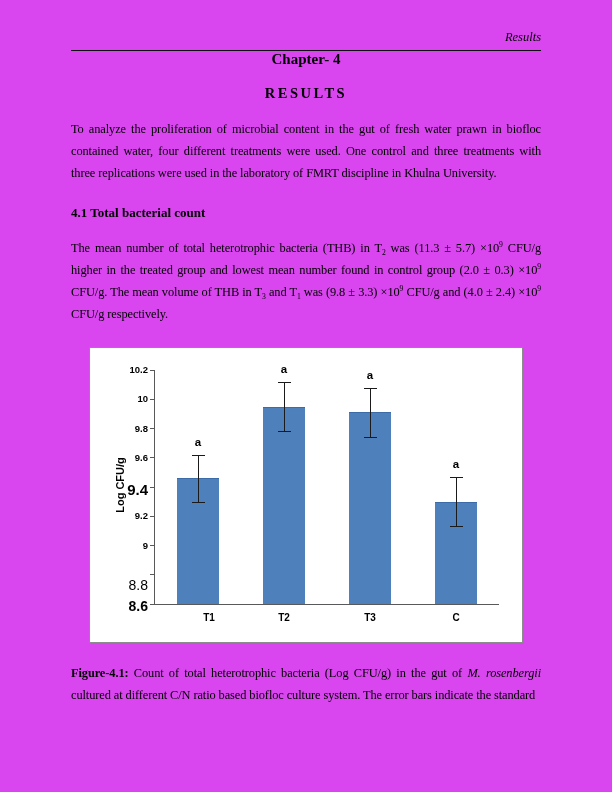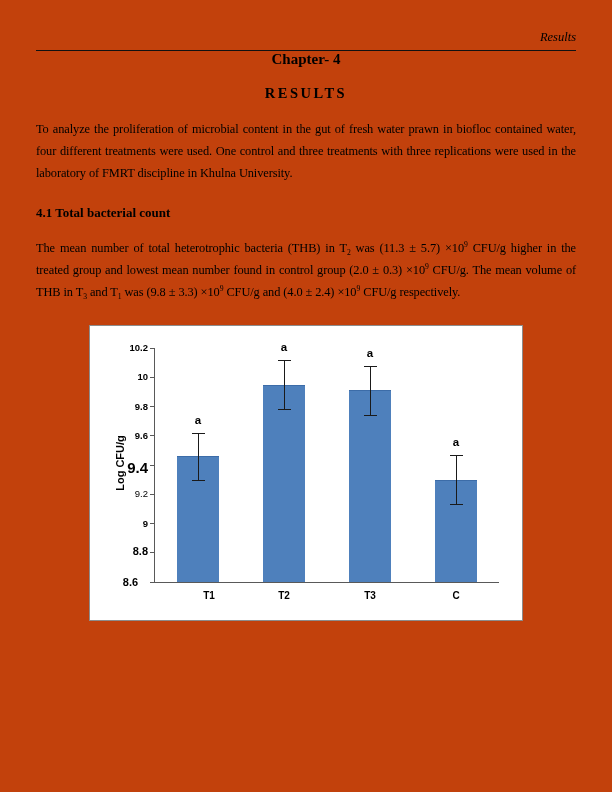--- a/index.html
+++ b/index.html
@@ -1,19 +1,19 @@
 <!DOCTYPE html>
 <html><head>
 <meta charset="utf-8">
 <style>
   html,body{margin:0;padding:0;background:#ffffff;}
   .page{
     width:612px;height:792px;box-sizing:border-box;
-    padding:30px 36px 0;position:relative;
-    font-family:"Liberation Serif",serif;color:#000;background:#c2410c;
+    padding:30px 71px 0;position:relative;
+    font-family:"Liberation Serif",serif;color:#000;background:#d946ef;
   }
   .running-head{
     text-align:right;font-style:italic;font-size:12.5px;
     padding-bottom:5px;border-bottom:1.3px solid #111;
   }
   .chapter-title{text-align:center;font-weight:bold;font-size:15px;}
   .chapter-sub{margin-top:17px;text-align:center;font-weight:bold;font-size:14.5px;letter-spacing:2.5px;}
   .body-text{margin:0;margin-top:16px;font-size:12.4px;line-height:22px;text-align:justify;letter-spacing:-0.1px;}
   .section-heading{margin-top:21px;font-weight:bold;font-size:13px;}
   sub{font-size:0.62em;line-height:0;vertical-align:sub;}
@@ -43,27 +43,27 @@
   <p class="body-text">To analyze the proliferation of microbial content in the gut of fresh water prawn in biofloc contained water, four different treatments were used. One control and three treatments with three replications were used in the laboratory of FMRT discipline in Khulna University.</p>
 
   <div class="section-heading">4.1 Total bacterial count</div>
 
   <p class="body-text"><span>The mean number of total heterotrophic bacteria (THB) in T</span><sub>2</sub><span> was (11.3 ± 5.7) ×10</span><sup>9</sup><span> CFU/g higher in the treated group and lowest mean number found in control group (2.0 ± 0.3) ×10</span><sup>9</sup><span> CFU/g. The mean volume of THB in T</span><sub>3</sub><span> and T</span><sub>1</sub><span> was (9.8 ± 3.3) ×10</span><sup>9</sup><span> CFU/g and (4.0 ± 2.4) ×10</span><sup>9</sup><span> CFU/g respectively.</span></p>
 
   <div class="figure-box">
     <div id="chart">
         <div style="position: absolute; left: 64px; top: 22px; width: 344px; height: 234px; border-left: 1px solid rgb(89, 89, 89); border-bottom: 1px solid rgb(89, 89, 89);">
           <div style="position: absolute; left: -5px; top: 233.5px; width: 5px; height: 1px; background: rgb(89, 89, 89);"></div>
-          <div style="position: absolute; left: -42px; top: 228px; width: 35px; text-align: center; font-size: 11px; font-weight: bold; color: rgb(0, 0, 0);">8.6</div>
+          <div style="position: absolute; left: -42px; top: 228px; width: 35px; text-align: right; font-size: 14px; font-weight: bold; color: rgb(0, 0, 0);">8.6</div>
           <div style="position: absolute; left: -5px; top: 204.25px; width: 5px; height: 1px; background: rgb(89, 89, 89);"></div>
-          <div style="position: absolute; left: -42px; top: 197px; width: 35px; text-align: right; font-size: 11px; font-weight: bold; color: rgb(0, 0, 0);">8.8</div>
+          <div style="position: absolute; left: -42px; top: 207px; width: 35px; text-align: right; font-size: 14px; font-weight: normal; color: rgb(0, 0, 0);">8.8</div>
           <div style="position: absolute; left: -5px; top: 175px; width: 5px; height: 1px; background: rgb(89, 89, 89);"></div>
           <div style="position: absolute; left: -42px; top: 169.5px; width: 35px; text-align: right; font-size: 9.5px; font-weight: bold; color: rgb(0, 0, 0);">9</div>
           <div style="position: absolute; left: -5px; top: 145.75px; width: 5px; height: 1px; background: rgb(89, 89, 89);"></div>
-          <div style="position: absolute; left: -42px; top: 140.25px; width: 35px; text-align: right; font-size: 9.5px; font-weight: normal; color: rgb(0, 0, 0);">9.2</div>
+          <div style="position: absolute; left: -42px; top: 140.25px; width: 35px; text-align: right; font-size: 9.5px; font-weight: bold; color: rgb(0, 0, 0);">9.2</div>
           <div style="position: absolute; left: -5px; top: 116.5px; width: 5px; height: 1px; background: rgb(89, 89, 89);"></div>
           <div style="position: absolute; left: -42px; top: 111px; width: 35px; text-align: right; font-size: 15px; font-weight: bold; color: rgb(0, 0, 0);">9.4</div>
           <div style="position: absolute; left: -5px; top: 87.25px; width: 5px; height: 1px; background: rgb(89, 89, 89);"></div>
           <div style="position: absolute; left: -42px; top: 81.75px; width: 35px; text-align: right; font-size: 9.5px; font-weight: bold; color: rgb(0, 0, 0);">9.6</div>
           <div style="position: absolute; left: -5px; top: 58px; width: 5px; height: 1px; background: rgb(89, 89, 89);"></div>
           <div style="position: absolute; left: -42px; top: 52.5px; width: 35px; text-align: right; font-size: 9.5px; font-weight: bold; color: rgb(0, 0, 0);">9.8</div>
           <div style="position: absolute; left: -5px; top: 28.75px; width: 5px; height: 1px; background: rgb(89, 89, 89);"></div>
           <div style="position: absolute; left: -42px; top: 23.25px; width: 35px; text-align: right; font-size: 9.5px; font-weight: bold; color: rgb(0, 0, 0);">10</div>
           <div style="position: absolute; left: -5px; top: -0.5px; width: 5px; height: 1px; background: rgb(89, 89, 89);"></div>
           <div style="position: absolute; left: -42px; top: -6px; width: 35px; text-align: right; font-size: 9.5px; font-weight: bold; color: rgb(0, 0, 0);">10.2</div>
@@ -89,15 +89,16 @@
           <div style="position: absolute; left: 300.5px; top: 106.762px; width: 1px; height: 49.725px; background: rgb(26, 26, 26);"></div>
           <div style="position: absolute; left: 295px; top: 106.762px; width: 13px; height: 1px; background: rgb(26, 26, 26);"></div>
           <div style="position: absolute; left: 295px; top: 156.487px; width: 13px; height: 1px; background: rgb(26, 26, 26);"></div>
           <div style="position: absolute; left: 289px; top: 87.7625px; width: 24px; text-align: center; font-size: 11.5px; font-weight: bold;">a</div>
           <div style="position: absolute; left: 258px; top: 242px; width: 86px; text-align: center; font-size: 10px; font-weight: bold;">C</div>
         </div>
         <div style="position: absolute; left: -30px; top: 131px; width: 120px; text-align: center; font-size: 11px; font-weight: bold; transform: rotate(-90deg);">Log CFU/g</div>
       </div>
   </div>
 
+  <p class="body-text caption"><b>Figure-4.1:</b><span> Count of total heterotrophic bacteria (Log CFU/g) in the gut of </span><i>M. rosenbergii</i><span> cultured at different C/N ratio based biofloc culture system. The error bars indicate the standard</span></p>
 
 
 </div>
 
 </body></html>

